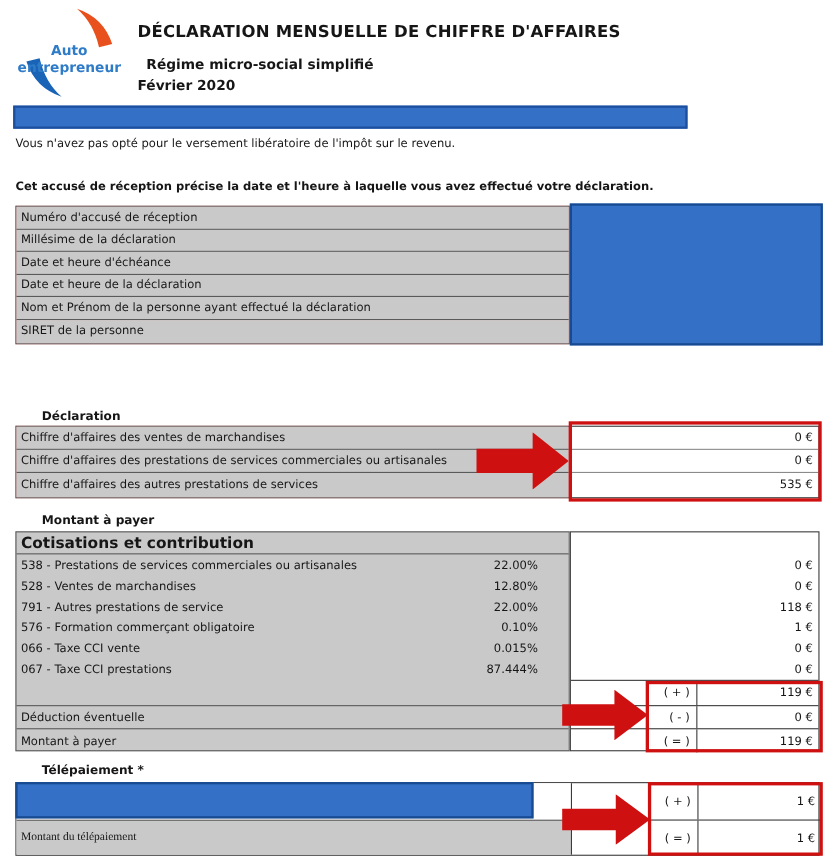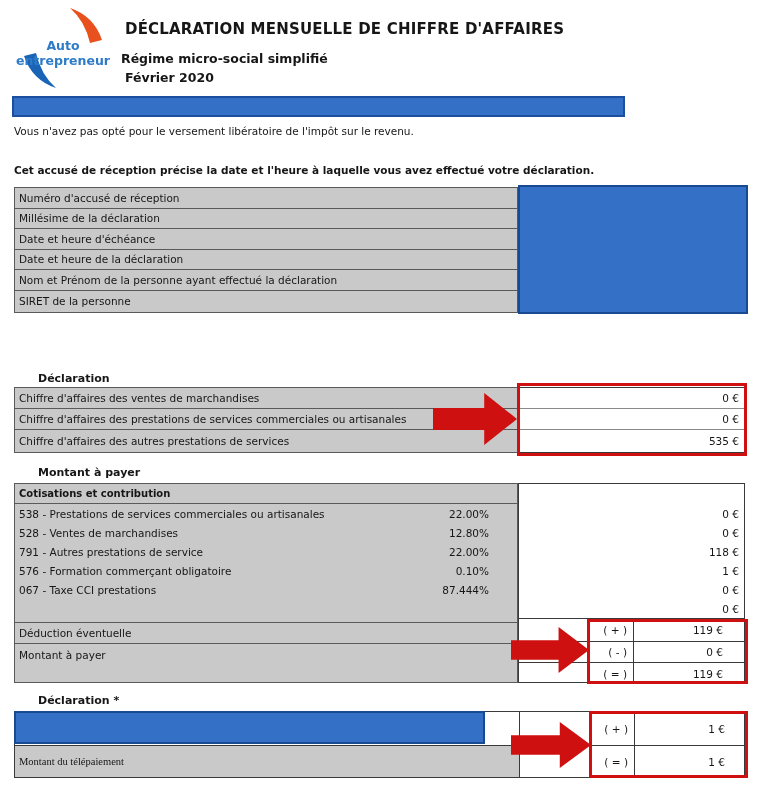--- a/index.html
+++ b/index.html
@@ -9,21 +9,21 @@
     background:#fff; color:#161616;
     font-family:"DejaVu Sans","Liberation Sans",sans-serif;
   }
 
   
   .logo { position:absolute; left:10px; top:6px; width:106px; height:84px; }
   .logo svg { position:absolute; left:0; top:0; }
   .logo-text { position:absolute; top:32px; width:100%; text-align:center;
     color:#2e7bc8; font-weight:bold; font-size:12.5px; line-height:1.2; }
   .doc-title { position:absolute; left:125px; top:20px; font-size:15px; font-weight:bold; letter-spacing:.2px; }
-  .doc-subtitle { position:absolute; left:121px; top:51px; font-size:12.5px; font-weight:bold; }
+  .doc-subtitle { position:absolute; left:133px; top:51px; font-size:12.5px; font-weight:bold; }
   .doc-period { position:absolute; left:125px; top:70px; font-size:12.5px; font-weight:bold; }
   .bluebar-top { position:absolute; left:12px; top:96px; width:613px; height:21px;
     background:#3470c5; border:2px solid #1d4f9f; }
 
   .para { position:absolute; left:14px; font-size:10.5px; }
 
   
   .gray-col { border:1px solid #5a5a5a; background:#fca5a5;text-align:center; }
   .sec-title { position:absolute; font-size:11px; font-weight:bold;margin-left:24px; }
 
@@ -43,39 +43,39 @@
     display:flex; align-items:center; padding-left:4px; font-size:10.5px; }
   .d-left .d-lrow:last-child { border-bottom:none; height:22px; }
   .d-right { position:absolute; left:504px; top:0; width:227px; border:1px solid #3a3a3a; background:#fff; }
   .d-vrow { height:21px; border-bottom:1px solid #8a8a8a; display:flex; align-items:center;
     justify-content:flex-end; padding-right:5px; font-size:10.5px; }
   .d-right .d-vrow:last-child { border-bottom:none; height:22px; }
 
   
   .montant-table { position:absolute; left:14px; top:483px; width:731px; height:200px; }
   .m-left { position:absolute; left:0; top:0; width:504px; height:200px; border:1px solid #5a5a5a; background:#c9c9c9; }
-  .m-header { height:20px; border-bottom:1px solid #5a5a5a; font-weight:bold; font-size:10px;
+  .m-header { height:20px; border-bottom:1px solid #5a5a5a; font-weight:bold; font-size:14px;
     display:flex; align-items:center; padding-left:4px; }
   .m-row { height:19px; display:flex; align-items:center; padding-left:4px; font-size:10.5px; }
   .m-label { flex:1; }
   .m-rate { width:80px; text-align:right; margin-right:28px; }
   .m-filler { height:23px; }
   .m-total-label { height:21px; border-top:1px solid #5a5a5a; display:flex; align-items:center;
     padding-left:4px; font-size:10.5px; }
   .m-total-label.last { height:22px; }
   .m-right { position:absolute; left:504px; top:0; width:227px; height:200px;
     border:1px solid #3a3a3a; background:#fff; }
   .m-values { height:134px; padding-top:20px; }
   .m-val { height:19px; display:flex; align-items:center; justify-content:flex-end;
     padding-right:5px; font-size:10.5px; }
   .m-trow { display:flex; align-items:stretch; border-top:1px solid #3a3a3a; font-size:10.5px; }
   .m-trow.h23 { height:23px; } .m-trow.h21 { height:21px; } .m-trow.h22 { height:22px; }
   .m-op { width:115px; border-right:1px solid #3a3a3a; display:flex; align-items:center;
     justify-content:flex-end; padding-right:6px; }
-  .m-tval { flex:1; display:flex; align-items:center; justify-content:flex-end; padding-right:21px; }
+  .m-tval { flex:1; display:flex; align-items:center; justify-content:flex-end; padding-right:5px; }
 
   
   .tele-table { position:absolute; left:14px; top:711px; width:731px; height:67px; border:1px solid #3a3a3a; background:#fff; }
   .t-left { position:absolute; left:0; top:0; width:504px; height:100%;font-family:Liberation Serif, serif; }
   .t-row1 { height:33px; background:#fff; position:relative; }
   .tele-redaction { position:absolute; left:-1px; top:-1px; width:471px; height:33px;
     background:#3470c5; border:2px solid #174a90; }
   .t-row2 { height:32px; background:#c9c9c9; border-top:1px solid #3a3a3a;
     display:flex; align-items:center; padding-left:4px; font-size:10.5px; }
   .t-right { position:absolute; left:504px; top:0; width:227px; height:100%; border-left:1px solid #3a3a3a; }
@@ -149,20 +149,24 @@
       </div>
       <div class="m-row">
         <span class="m-label">791 - Autres prestations de service</span>
         <span class="m-rate">22.00%</span>
       </div>
       <div class="m-row">
         <span class="m-label">576 - Formation commerçant obligatoire</span>
         <span class="m-rate">0.10%</span>
       </div>
       <div class="m-row">
+        <span class="m-label">066 - Taxe CCI vente</span>
+        <span class="m-rate">0.015%</span>
+      </div>
+      <div class="m-row">
         <span class="m-label">067 - Taxe CCI prestations</span>
         <span class="m-rate">87.444%</span>
       </div>
       <div class="m-filler"></div>
       <div class="m-total-label">Déduction éventuelle</div>
       <div class="m-total-label last">Montant à payer</div>
     </div>
     <div class="m-right">
       <div class="m-values">
         <div class="m-val">0 €</div>
@@ -180,21 +184,21 @@
         <span class="m-op">( - )</span>
         <span class="m-tval">0 €</span>
       </div>
       <div class="m-trow h22">
         <span class="m-op">( = )</span>
         <span class="m-tval">119 €</span>
       </div>
     </div>
   </div>
 
-  <div class="sec-title" style="left:14px; top:694px;">Déclaration *</div>
+  <div class="sec-title" style="left:14px; top:694px;">Télépaiement *</div>
   <div class="tele-table">
     <div class="t-left">
       <div class="t-row1">
         <div class="tele-redaction"></div>
       </div>
       <div class="t-row2">Montant du télépaiement</div>
     </div>
     <div class="t-right">
       <div class="t-vrow">
         <span class="m-op">( + )</span>

